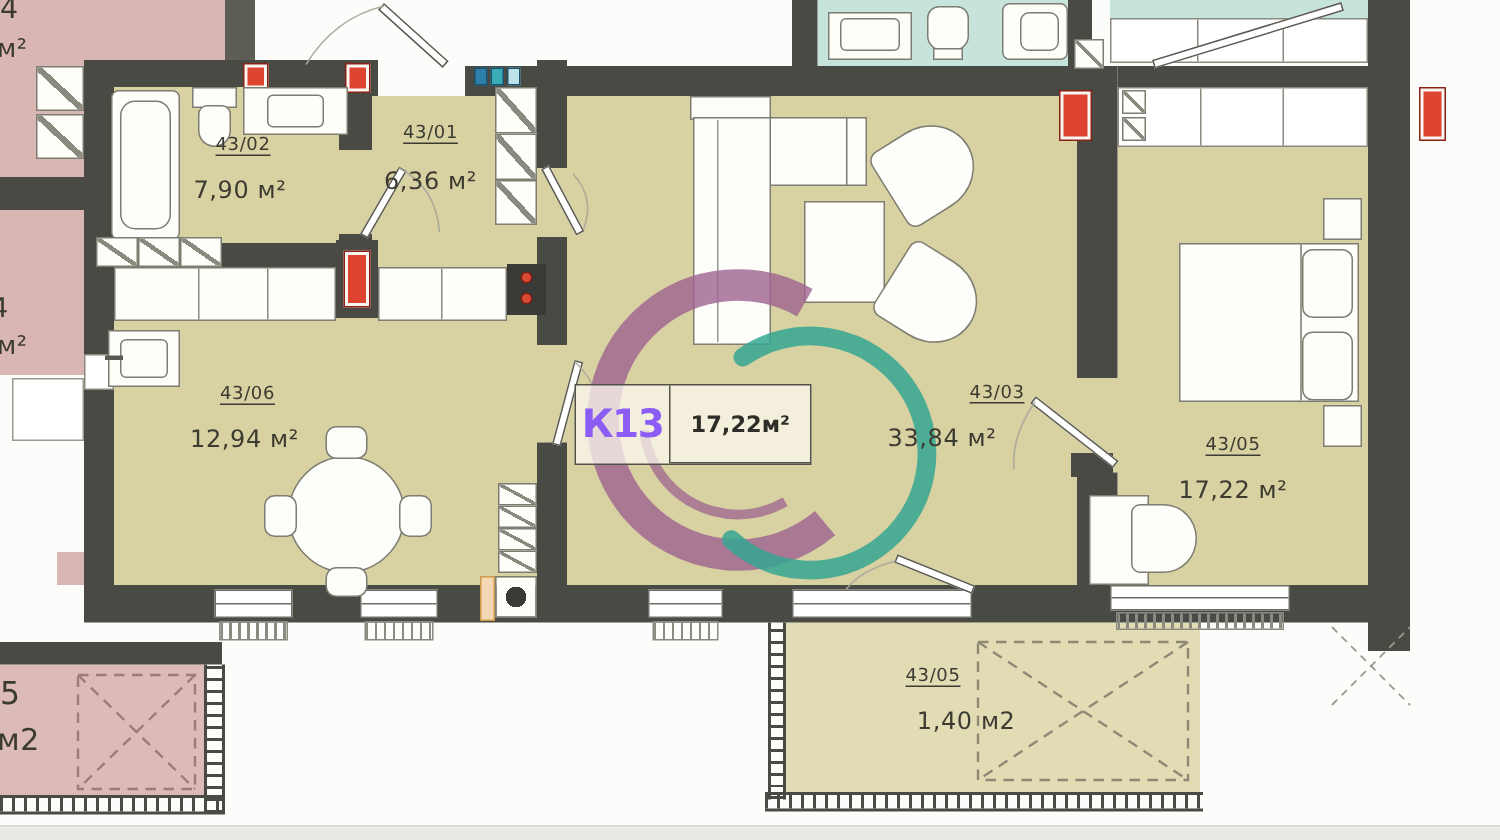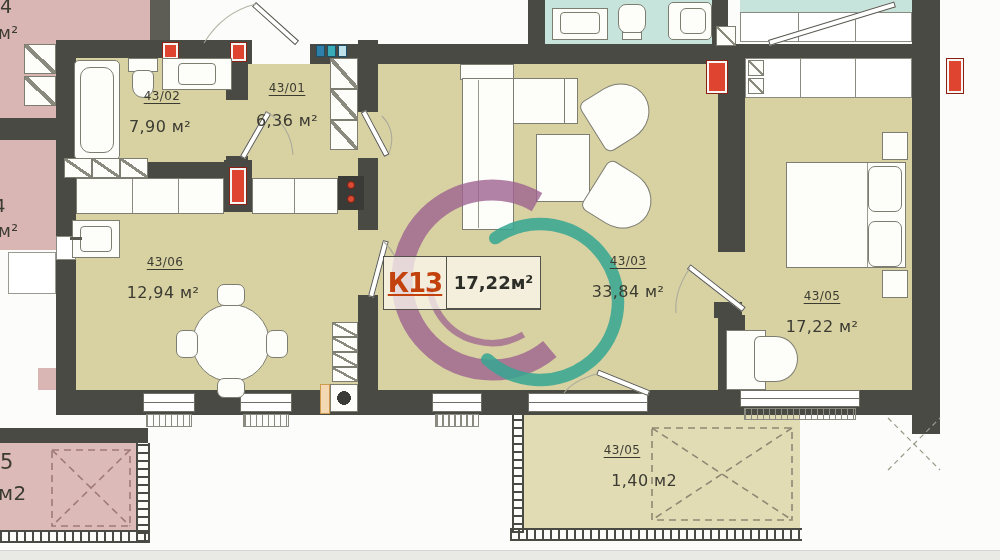--- a/index.html
+++ b/index.html
@@ -231,38 +231,38 @@
 
   <div class="lbl num" style="left:107px;top:90px;width:110px;">43/02</div>
   <div class="lbl area" style="left:105px;top:118px;width:110px;">7,90 м²</div>
 
   <div class="lbl num" style="left:232px;top:82px;width:110px;">43/01</div>
   <div class="lbl area" style="left:232px;top:112px;width:110px;">6,36 м²</div>
 
   <div class="lbl num" style="left:110px;top:256px;width:110px;">43/06</div>
   <div class="lbl area" style="left:108px;top:284px;width:110px;">12,94 м²</div>
 
-  <div class="lbl num" style="left:573px;top:255px;width:110px;">43/03</div>
+  <div class="lbl num" style="left:573px;top:255px;width:110px;text-align:right;">43/03</div>
   <div class="lbl area" style="left:573px;top:283px;width:110px;">33,84 м²</div>
 
   <div class="lbl num" style="left:767px;top:290px;width:110px;">43/05</div>
   <div class="lbl area" style="left:767px;top:318px;width:110px;">17,22 м²</div>
 
   <div class="lbl num" style="left:567px;top:444px;width:110px;">43/05</div>
   <div class="lbl area" style="left:567px;top:472px;width:110px;text-align:right;">1,40 м2</div>
 
   <div class="lbl cut" style="left:0;top:-4px;width:22px;font-size:19px;">4</div>
   <div class="lbl cut" style="left:-2px;top:24px;width:32px;font-size:17px;">м²</div>
   <div class="lbl cut" style="left:-6px;top:196px;width:22px;font-size:18px;">4</div>
   <div class="lbl cut" style="left:-2px;top:222px;width:32px;font-size:17px;">м²</div>
   <div class="lbl cut" style="left:0;top:450px;width:24px;font-size:21px;">5</div>
   <div class="lbl cut" style="left:-2px;top:482px;width:42px;font-size:20px;">м2</div>
 
   <div class="a" style="left:383px;top:256px;width:158px;height:54px;border:1.5px solid #52524a;background:rgba(253,251,242,.72);display:flex;z-index:10;">
-    <div style="width:62px;display:flex;align-items:center;justify-content:center;font-size:26px;font-weight:bold;color:#c2410c;letter-spacing:-1px;text-decoration:underline;">К13</div>
+    <div style="width:62px;display:flex;align-items:center;justify-content:center;font-size:26px;font-weight:bold;color:#8b5cf6;letter-spacing:-1px;">К13</div>
     <div style="flex:1;border-left:1.5px solid #52524a;display:flex;flex-direction:column;">
-      <div style="flex:1;border-bottom:1.2px solid #52524a;display:flex;align-items:center;justify-content:center;font-size:18px;font-weight:bold;color:#2e2e28;">17,22м²</div>
+      <div style="flex:1;border-bottom:1.2px solid #52524a;display:flex;align-items:center;justify-content:center;font-size:15px;font-weight:bold;color:#2e2e28;">17,22м²</div>
     </div>
   </div>
 
   <div class="a" style="left:0;top:550px;width:1000px;height:10px;background:#e9e9e5;border-top:1px solid #d5d5d1;z-index:2;"></div>
 
 </div>
 
 </body></html>

